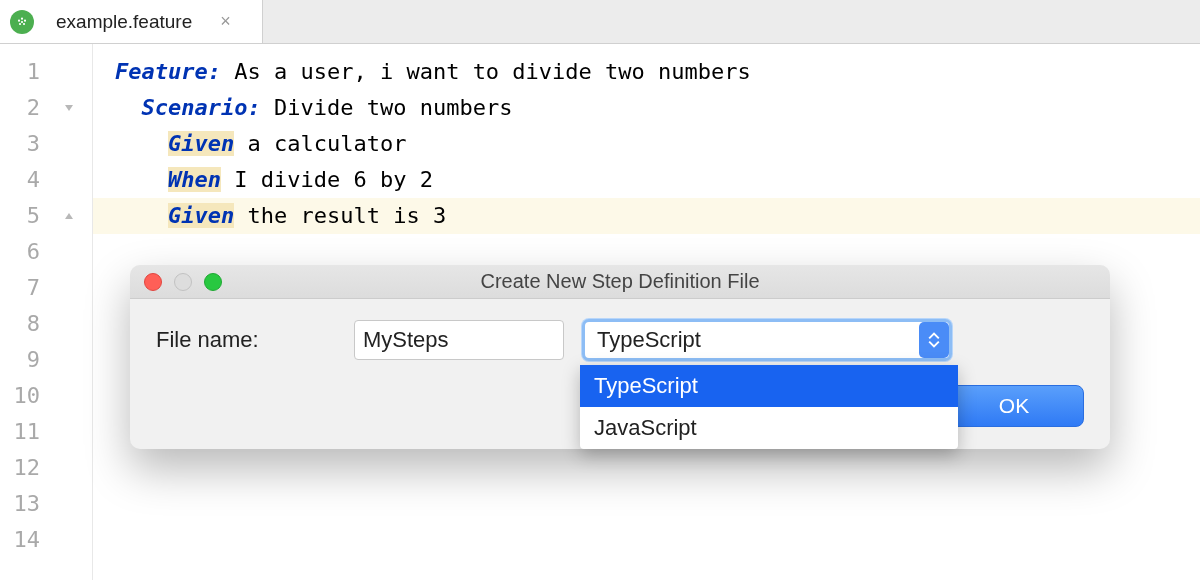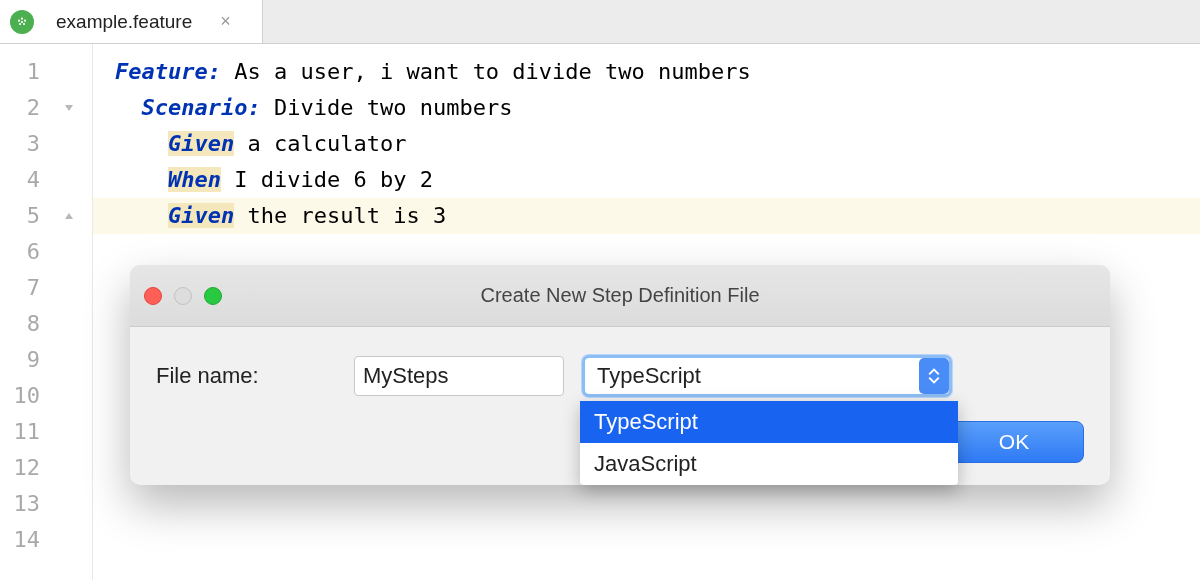--- a/index.html
+++ b/index.html
@@ -100,21 +100,21 @@
       position: absolute;
       left: 130px;
       top: 265px;
       width: 980px;
       background: #f1f1f1;
       border-radius: 10px;
       box-shadow: 0 20px 45px rgba(0,0,0,0.28);
       font-family: -apple-system, BlinkMacSystemFont, "Segoe UI", sans-serif;
     }
     .title-bar {
-      height: 62px;
+      height: 34px;
       display: flex;
       align-items: center;
       padding: 12px 14px;
       border-top-left-radius: 10px;
       border-top-right-radius: 10px;
       background: linear-gradient(#e6e6e6, #dcdcdc);
       position: relative;
       border-bottom: 1px solid #ccc;
     }
     .traffic-lights {
@@ -135,21 +135,20 @@
     }
     .dialog-body {
       padding: 20px 26px 22px 26px;
     }
     .form-row {
       display: flex;
       align-items: center;
       margin-bottom: 24px;
       gap: 18px;
       height: 42px;
-      margin-top: 8px;
     }
     .label {
       font-size: 22px;
       color: #222;
       width: 180px;
     }
     .label.short { width: 120px; }
     .text-input {
       height: 40px;
       border: 1px solid #c8c8c8;

